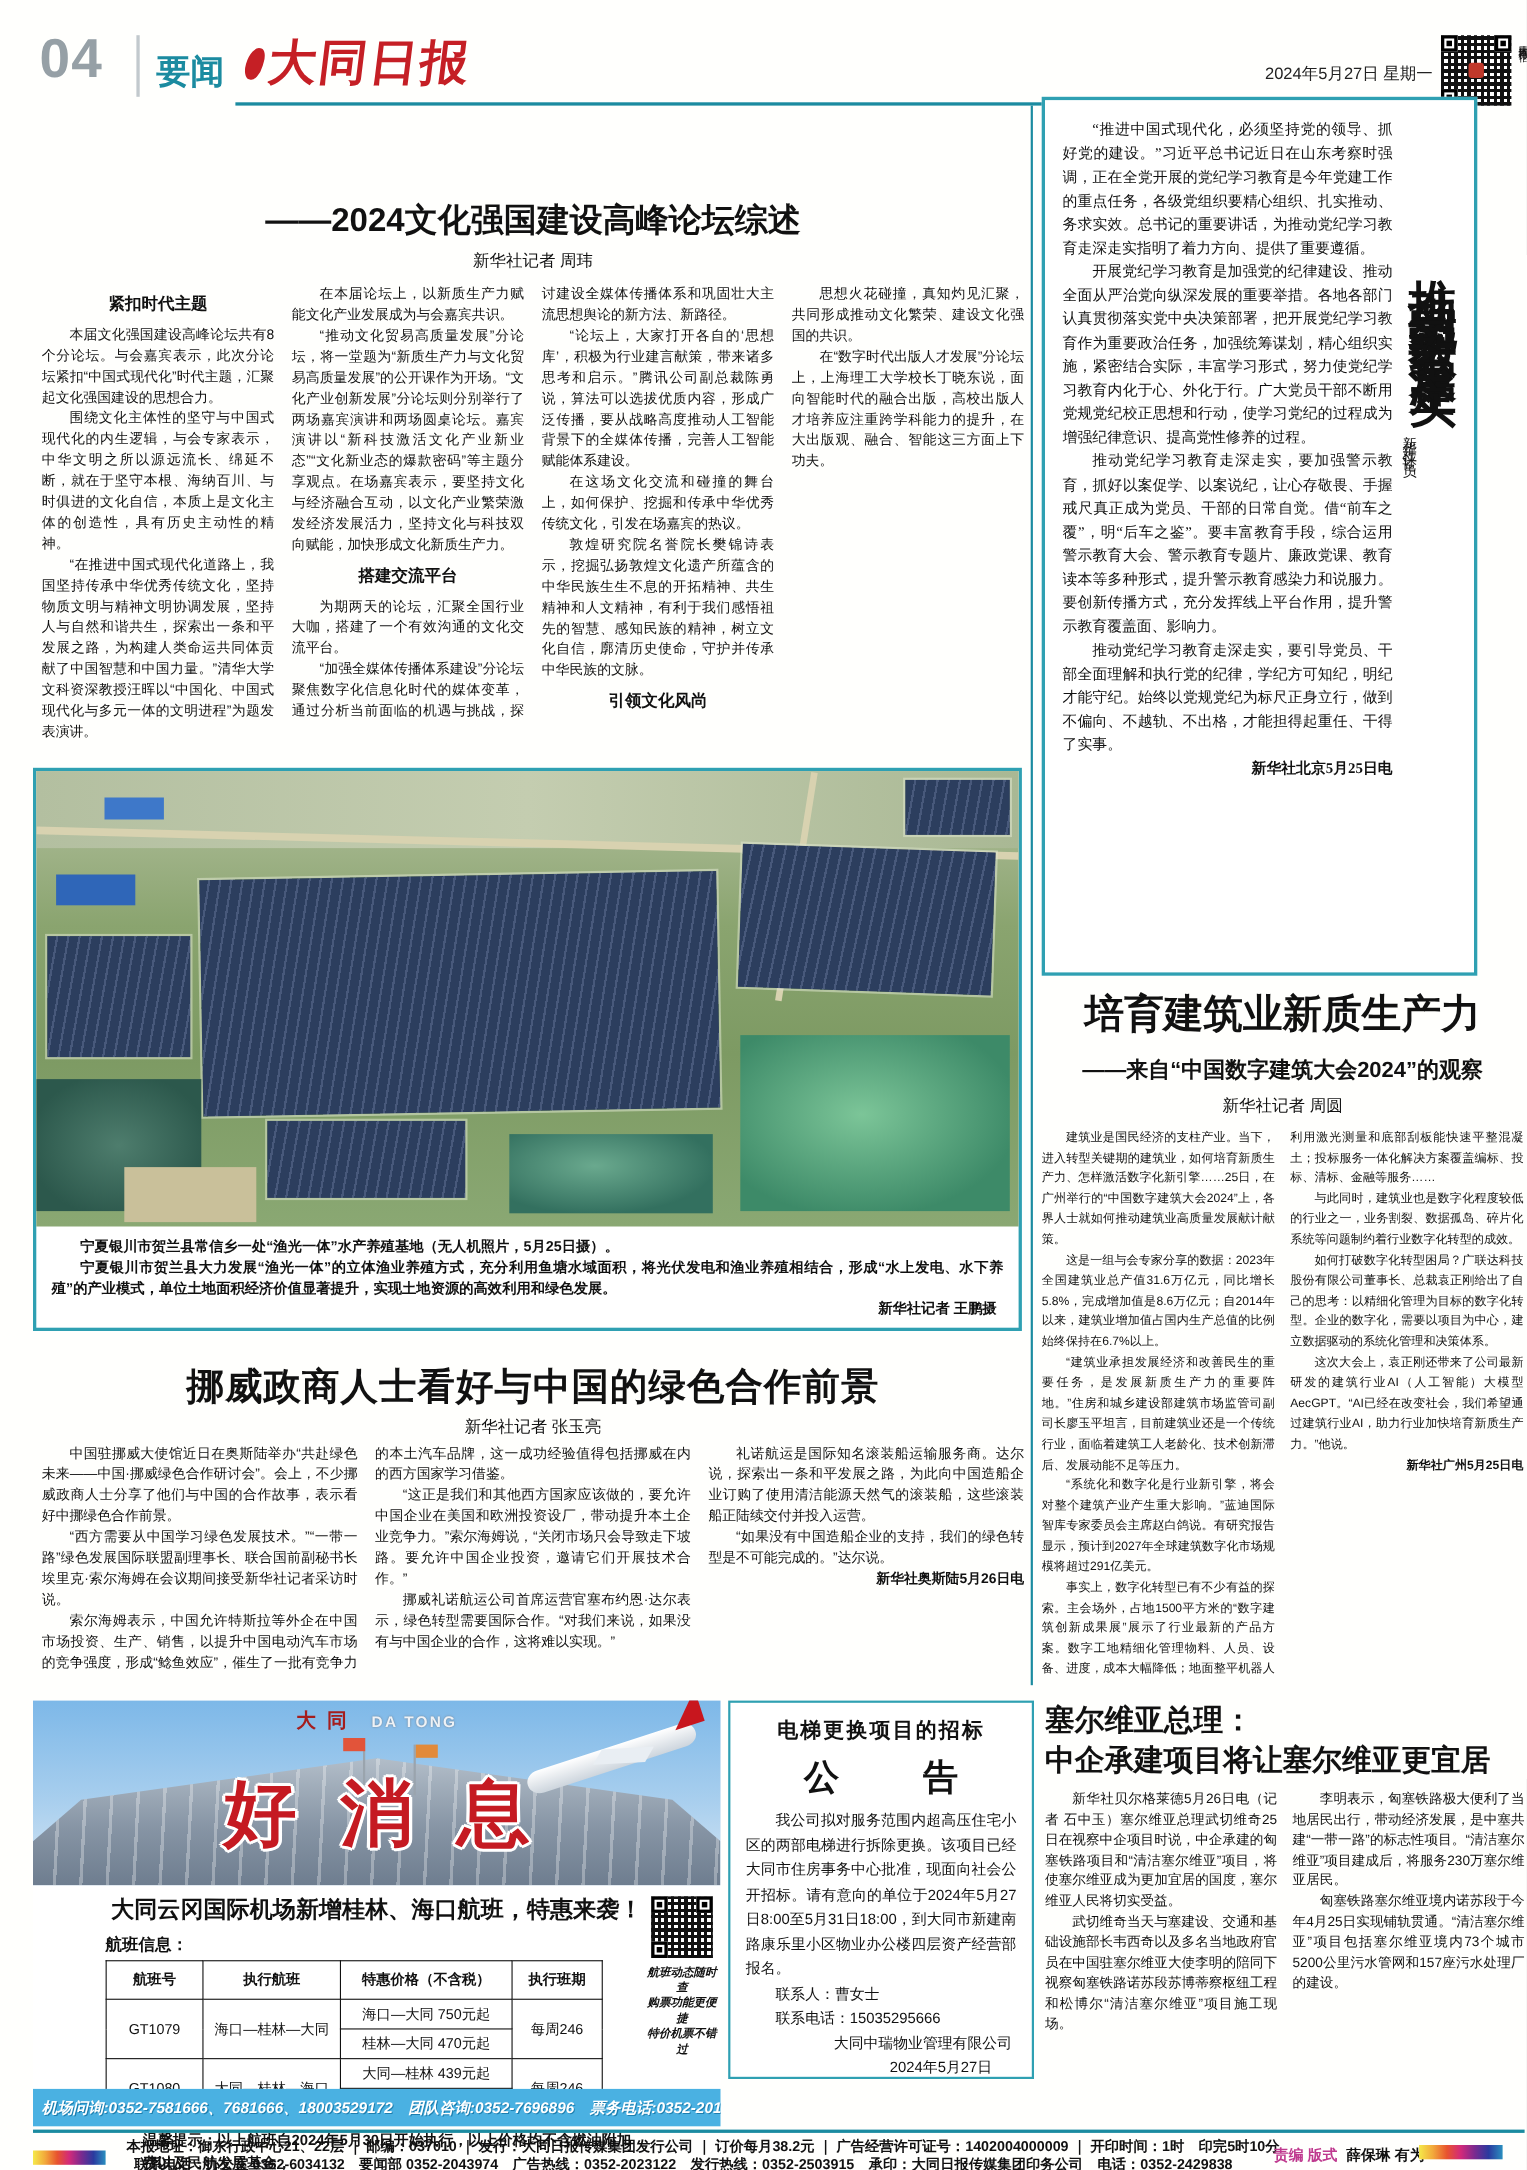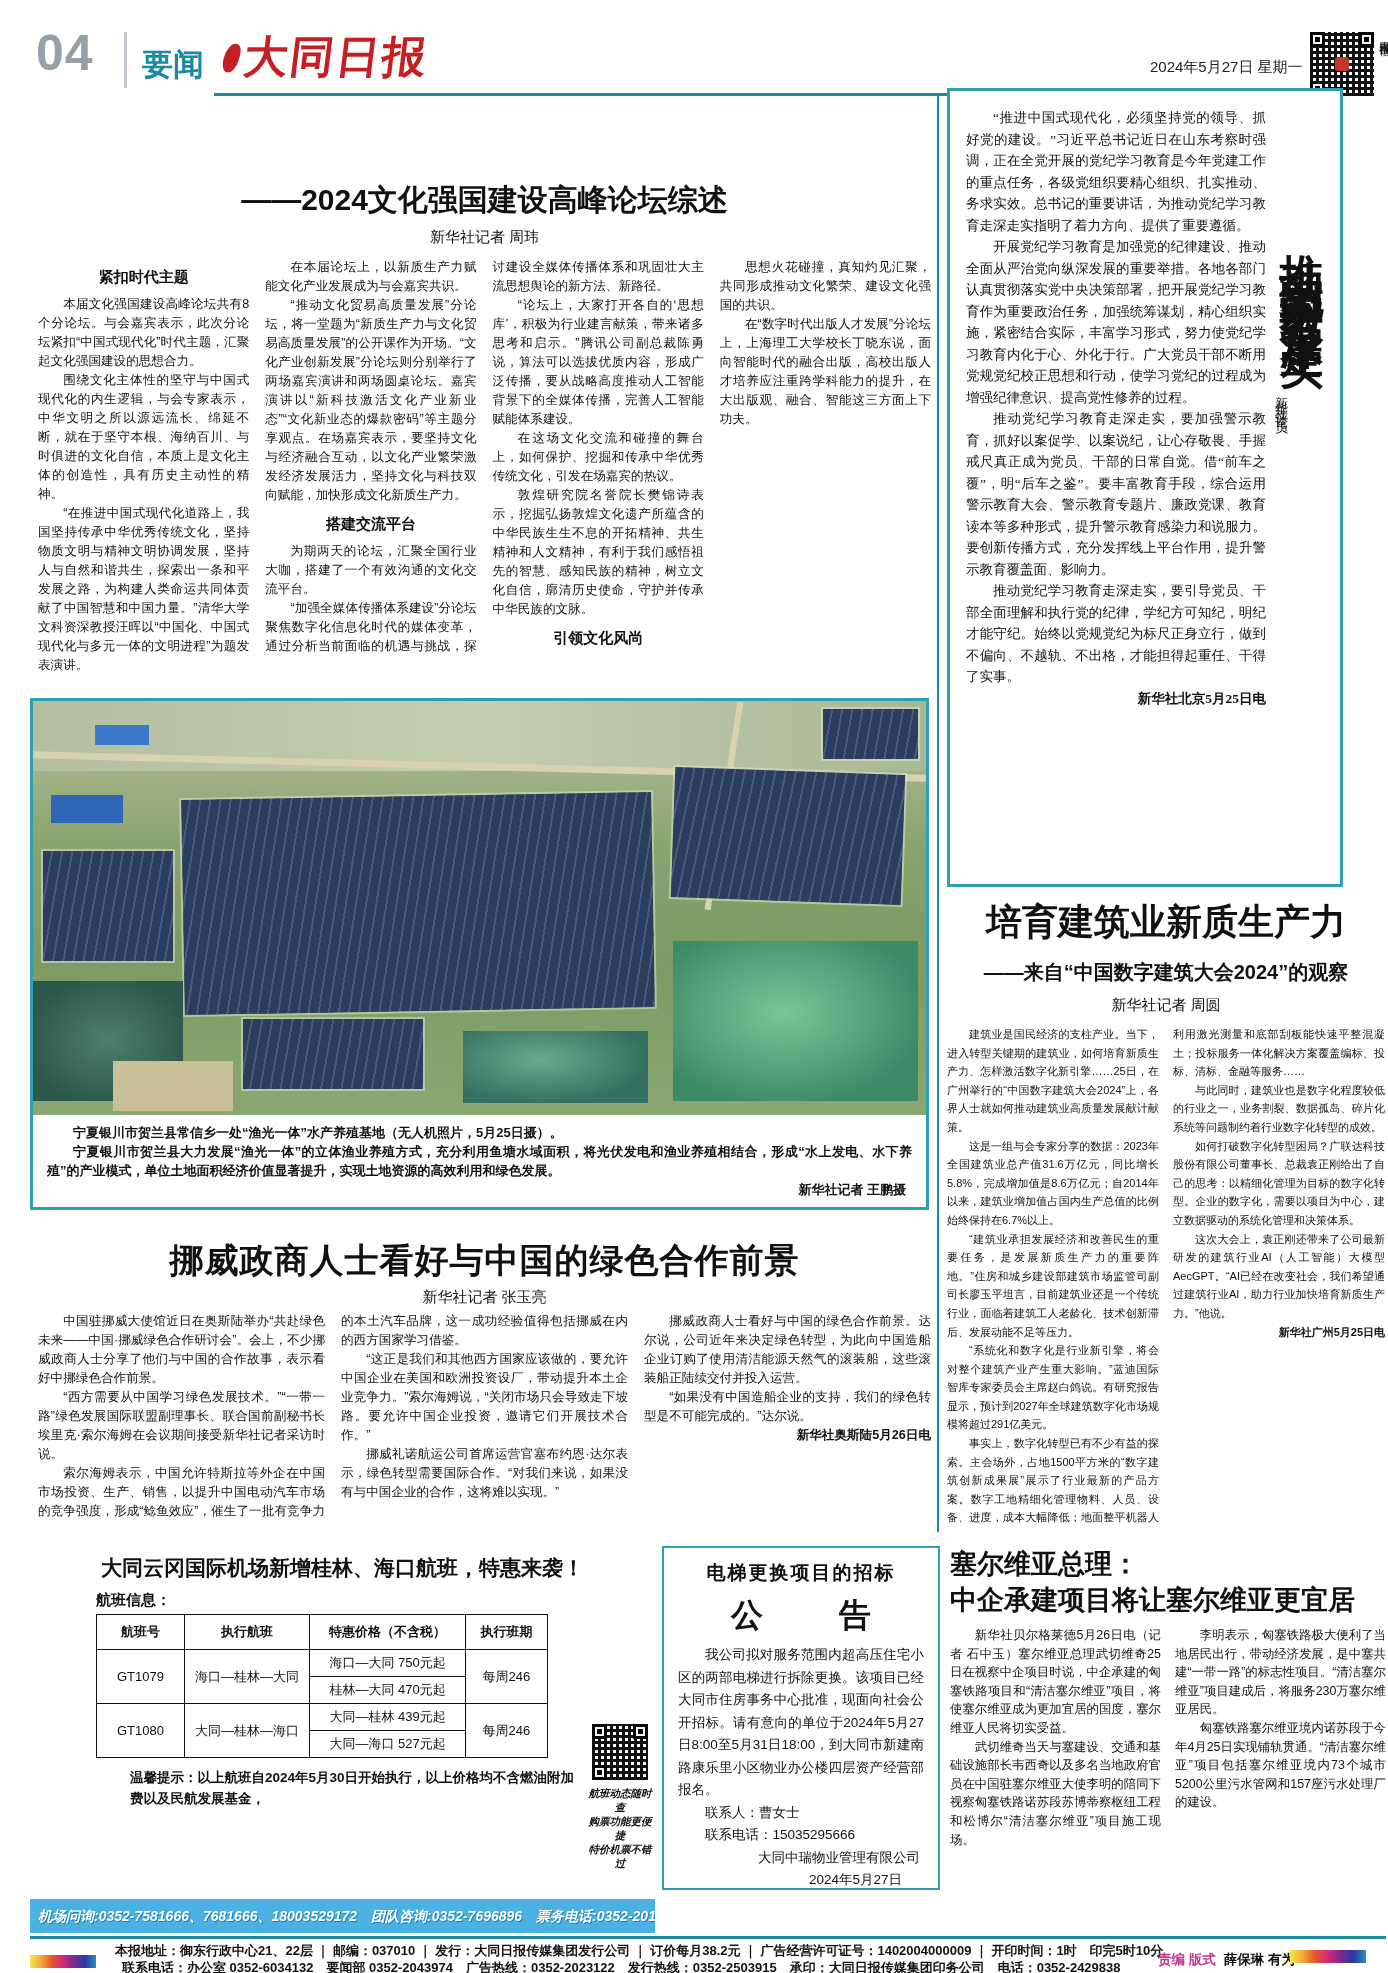--- a/index.html
+++ b/index.html
@@ -231,26 +231,44 @@
   </div>
 
   <div class="abs nor-title">挪威政商人士看好与中国的绿色合作前景</div>
   <div class="abs nor-byline">新华社记者 张玉亮</div>
   <div class="abs cols nor-cols">
       <p>中国驻挪威大使馆近日在奥斯陆举办“共赴绿色未来——中国·挪威绿色合作研讨会”。会上，不少挪威政商人士分享了他们与中国的合作故事，表示看好中挪绿色合作前景。</p>
       <p>“西方需要从中国学习绿色发展技术。”“一带一路”绿色发展国际联盟副理事长、联合国前副秘书长埃里克·索尔海姆在会议期间接受新华社记者采访时说。</p>
       <p>索尔海姆表示，中国允许特斯拉等外企在中国市场投资、生产、销售，以提升中国电动汽车市场的竞争强度，形成“鲶鱼效应”，催生了一批有竞争力的本土汽车品牌，这一成功经验值得包括挪威在内的西方国家学习借鉴。</p>
       <p>“这正是我们和其他西方国家应该做的，要允许中国企业在美国和欧洲投资设厂，带动提升本土企业竞争力。”索尔海姆说，“关闭市场只会导致走下坡路。要允许中国企业投资，邀请它们开展技术合作。”</p>
       <p>挪威礼诺航运公司首席运营官塞布约恩·达尔表示，绿色转型需要国际合作。“对我们来说，如果没有与中国企业的合作，这将难以实现。”</p>
-      <p>挪威政商人士看好与中国的绿色合作前景。达尔说，公司近年来决定绿色转型，为此向中国造船企业订购了使用清洁能源天然气的滚装船，这些滚装船正陆续交付并投入运营。</p>
+      <p>礼诺航运是国际知名滚装船运输服务商。达尔说，探索出一条和平发展之路，为此向中国造船企业订购了使用清洁能源天然气的滚装船，这些滚装船正陆续交付并投入运营。</p>
       <p>“如果没有中国造船企业的支持，我们的绿色转型是不可能完成的。”达尔说。</p>
       <p class="dateline">新华社奥斯陆5月26日电</p>
     </div>
 
   <div class="abs ad">
+    <div class="ad-photo">
+      <div class="roof"></div>
+      <div class="roof-lines"></div>
+      <div class="terminal-sign">
+        <span class="sign-cn">大同</span>
+        <span class="sign-en">DA TONG</span>
+      </div>
+      <div class="flagpole" style="left:300px;top:34px;"></div>
+      <div class="flag" style="left:282px;top:34px;background:#e2543a;"></div>
+      <div class="flagpole" style="left:346px;top:40px;"></div>
+      <div class="flag" style="left:348px;top:40px;background:#e28a3a;"></div>
+      <div class="plane">
+        <div class="fuselage"></div>
+        <div class="tailfin"></div>
+        <div class="wing"></div>
+      </div>
+      <div class="ad-big">好消息</div>
+    </div>
     <p class="ad-subtitle">大同云冈国际机场新增桂林、海口航班，特惠来袭！</p>
     <p class="ad-label">航班信息：</p>
     <table class="ad-table">
       <tbody>
           <tr>
         <th style="width:84px">航班号</th>
         <th style="width:128px">执行航班</th>
         <th style="width:160px">特惠价格（不含税）</th>
         <th style="width:80px">执行班期</th>
       </tr>

